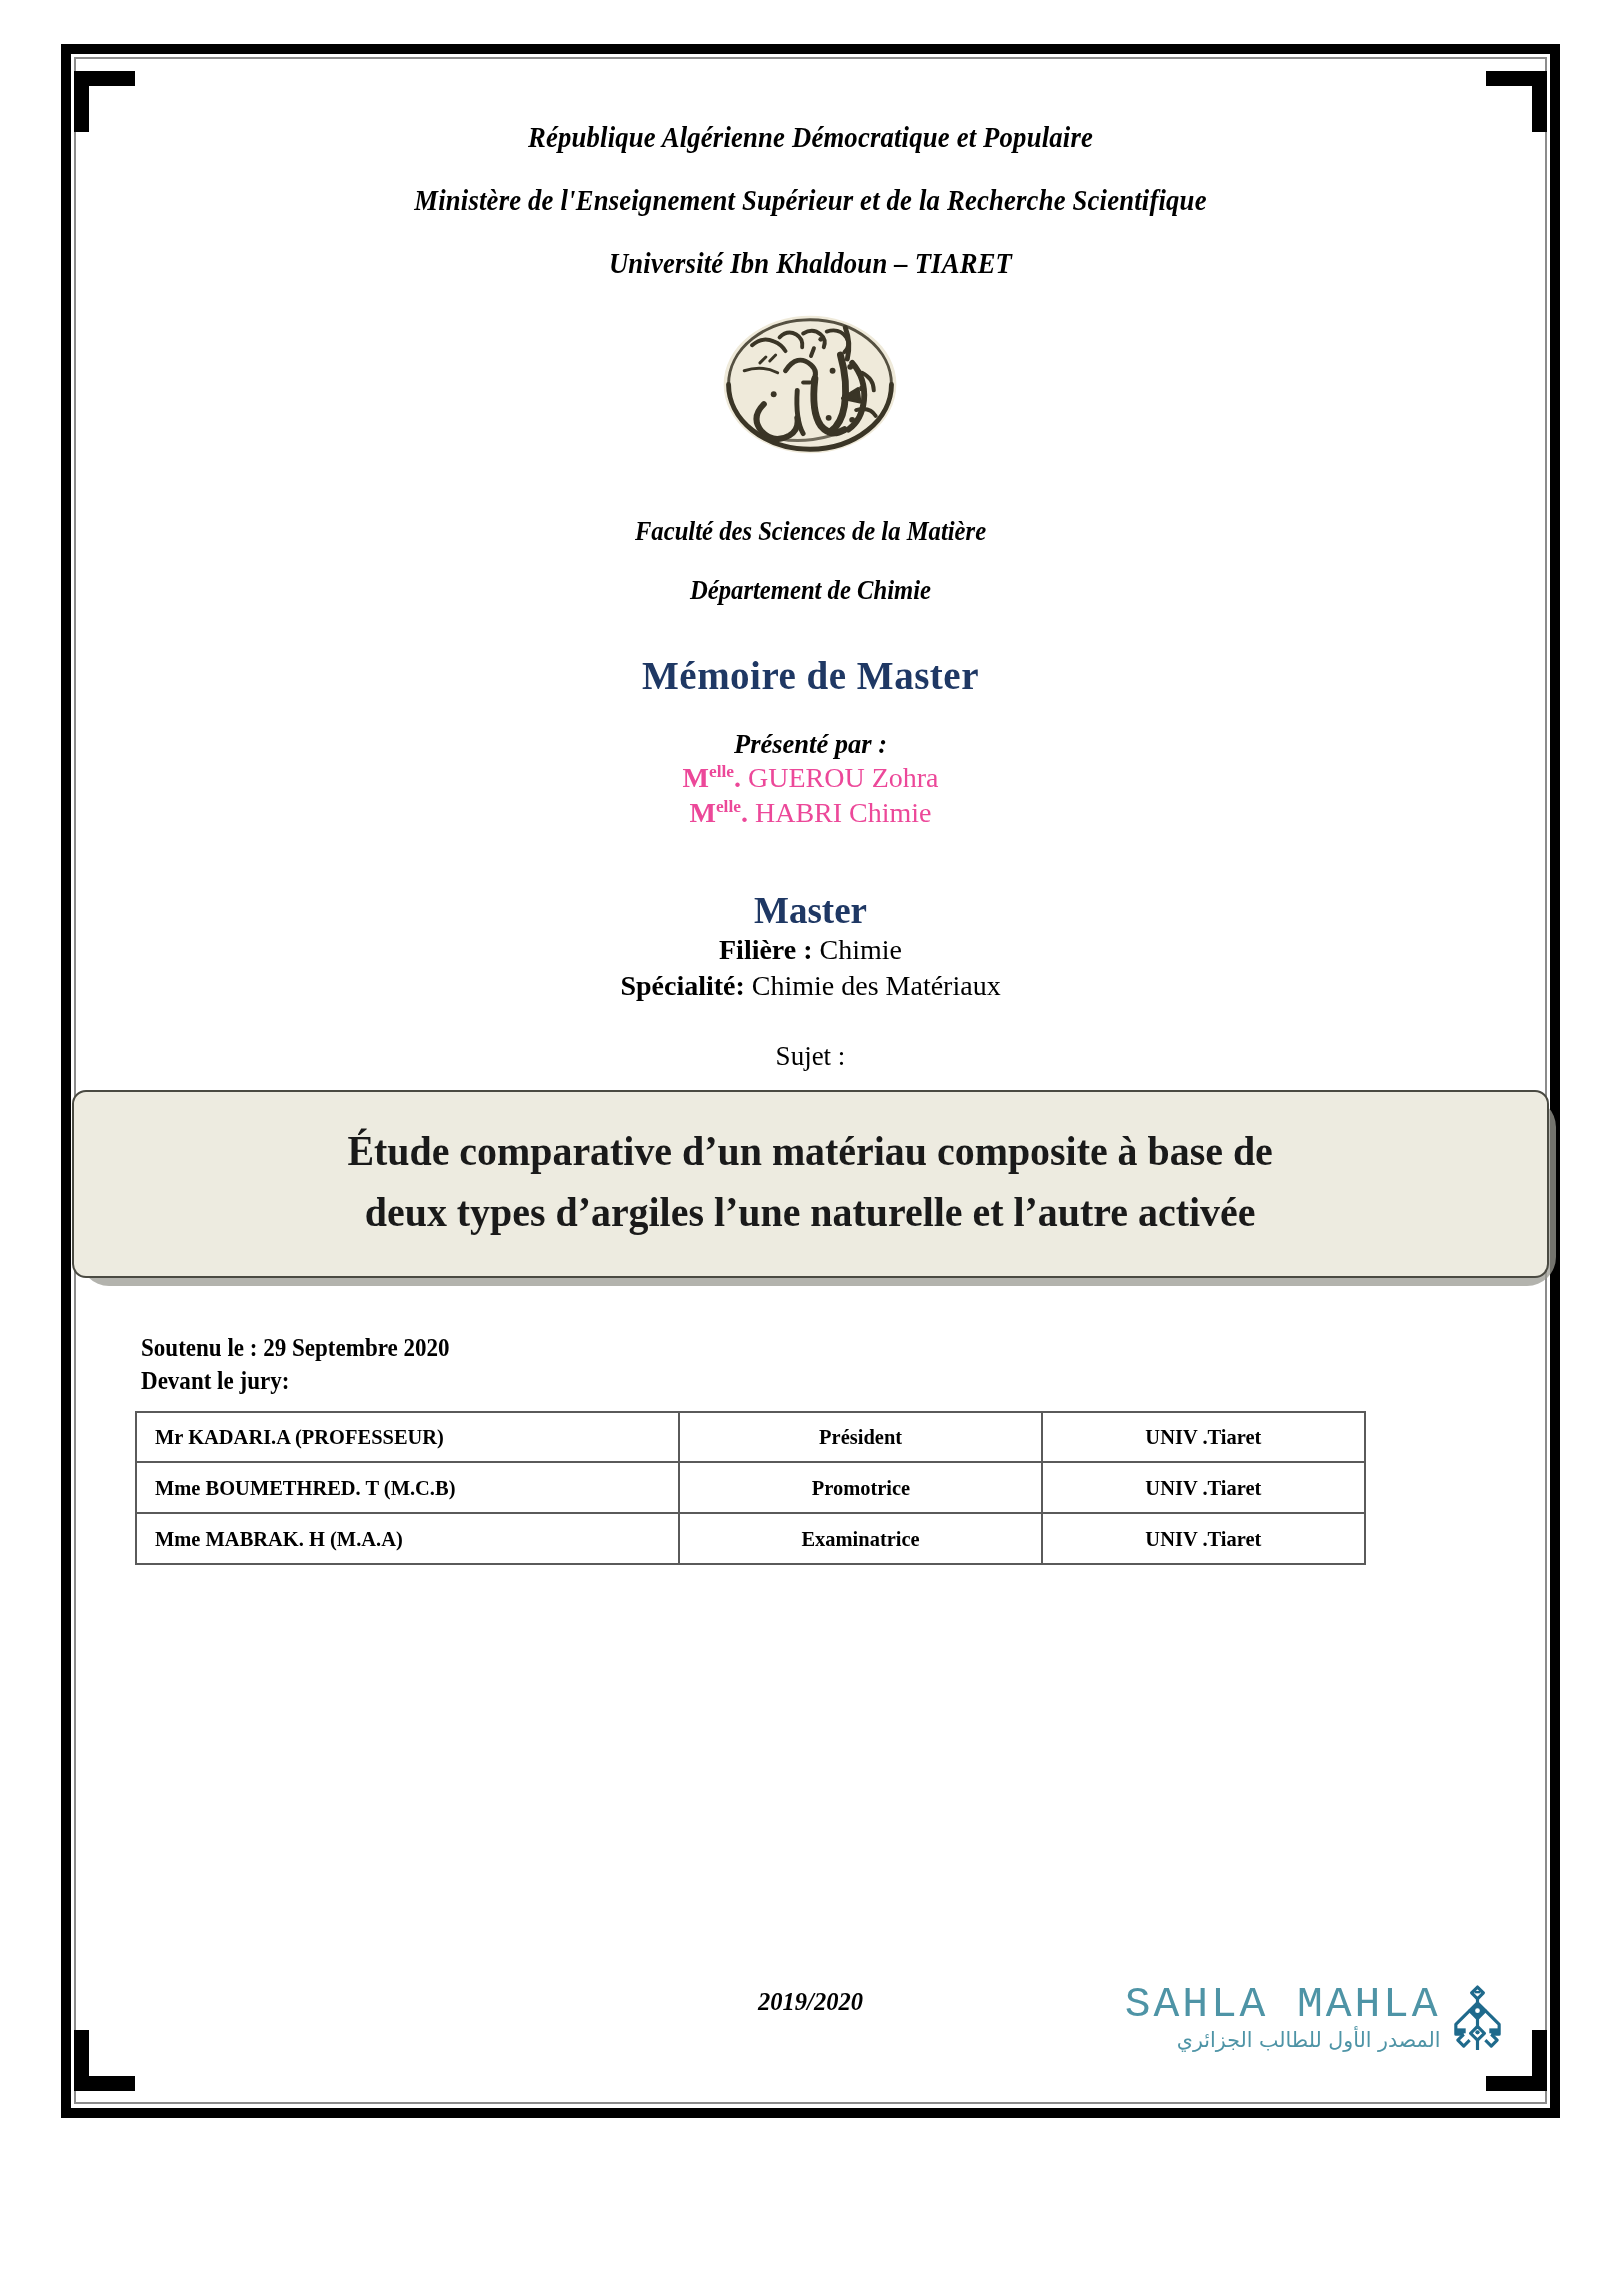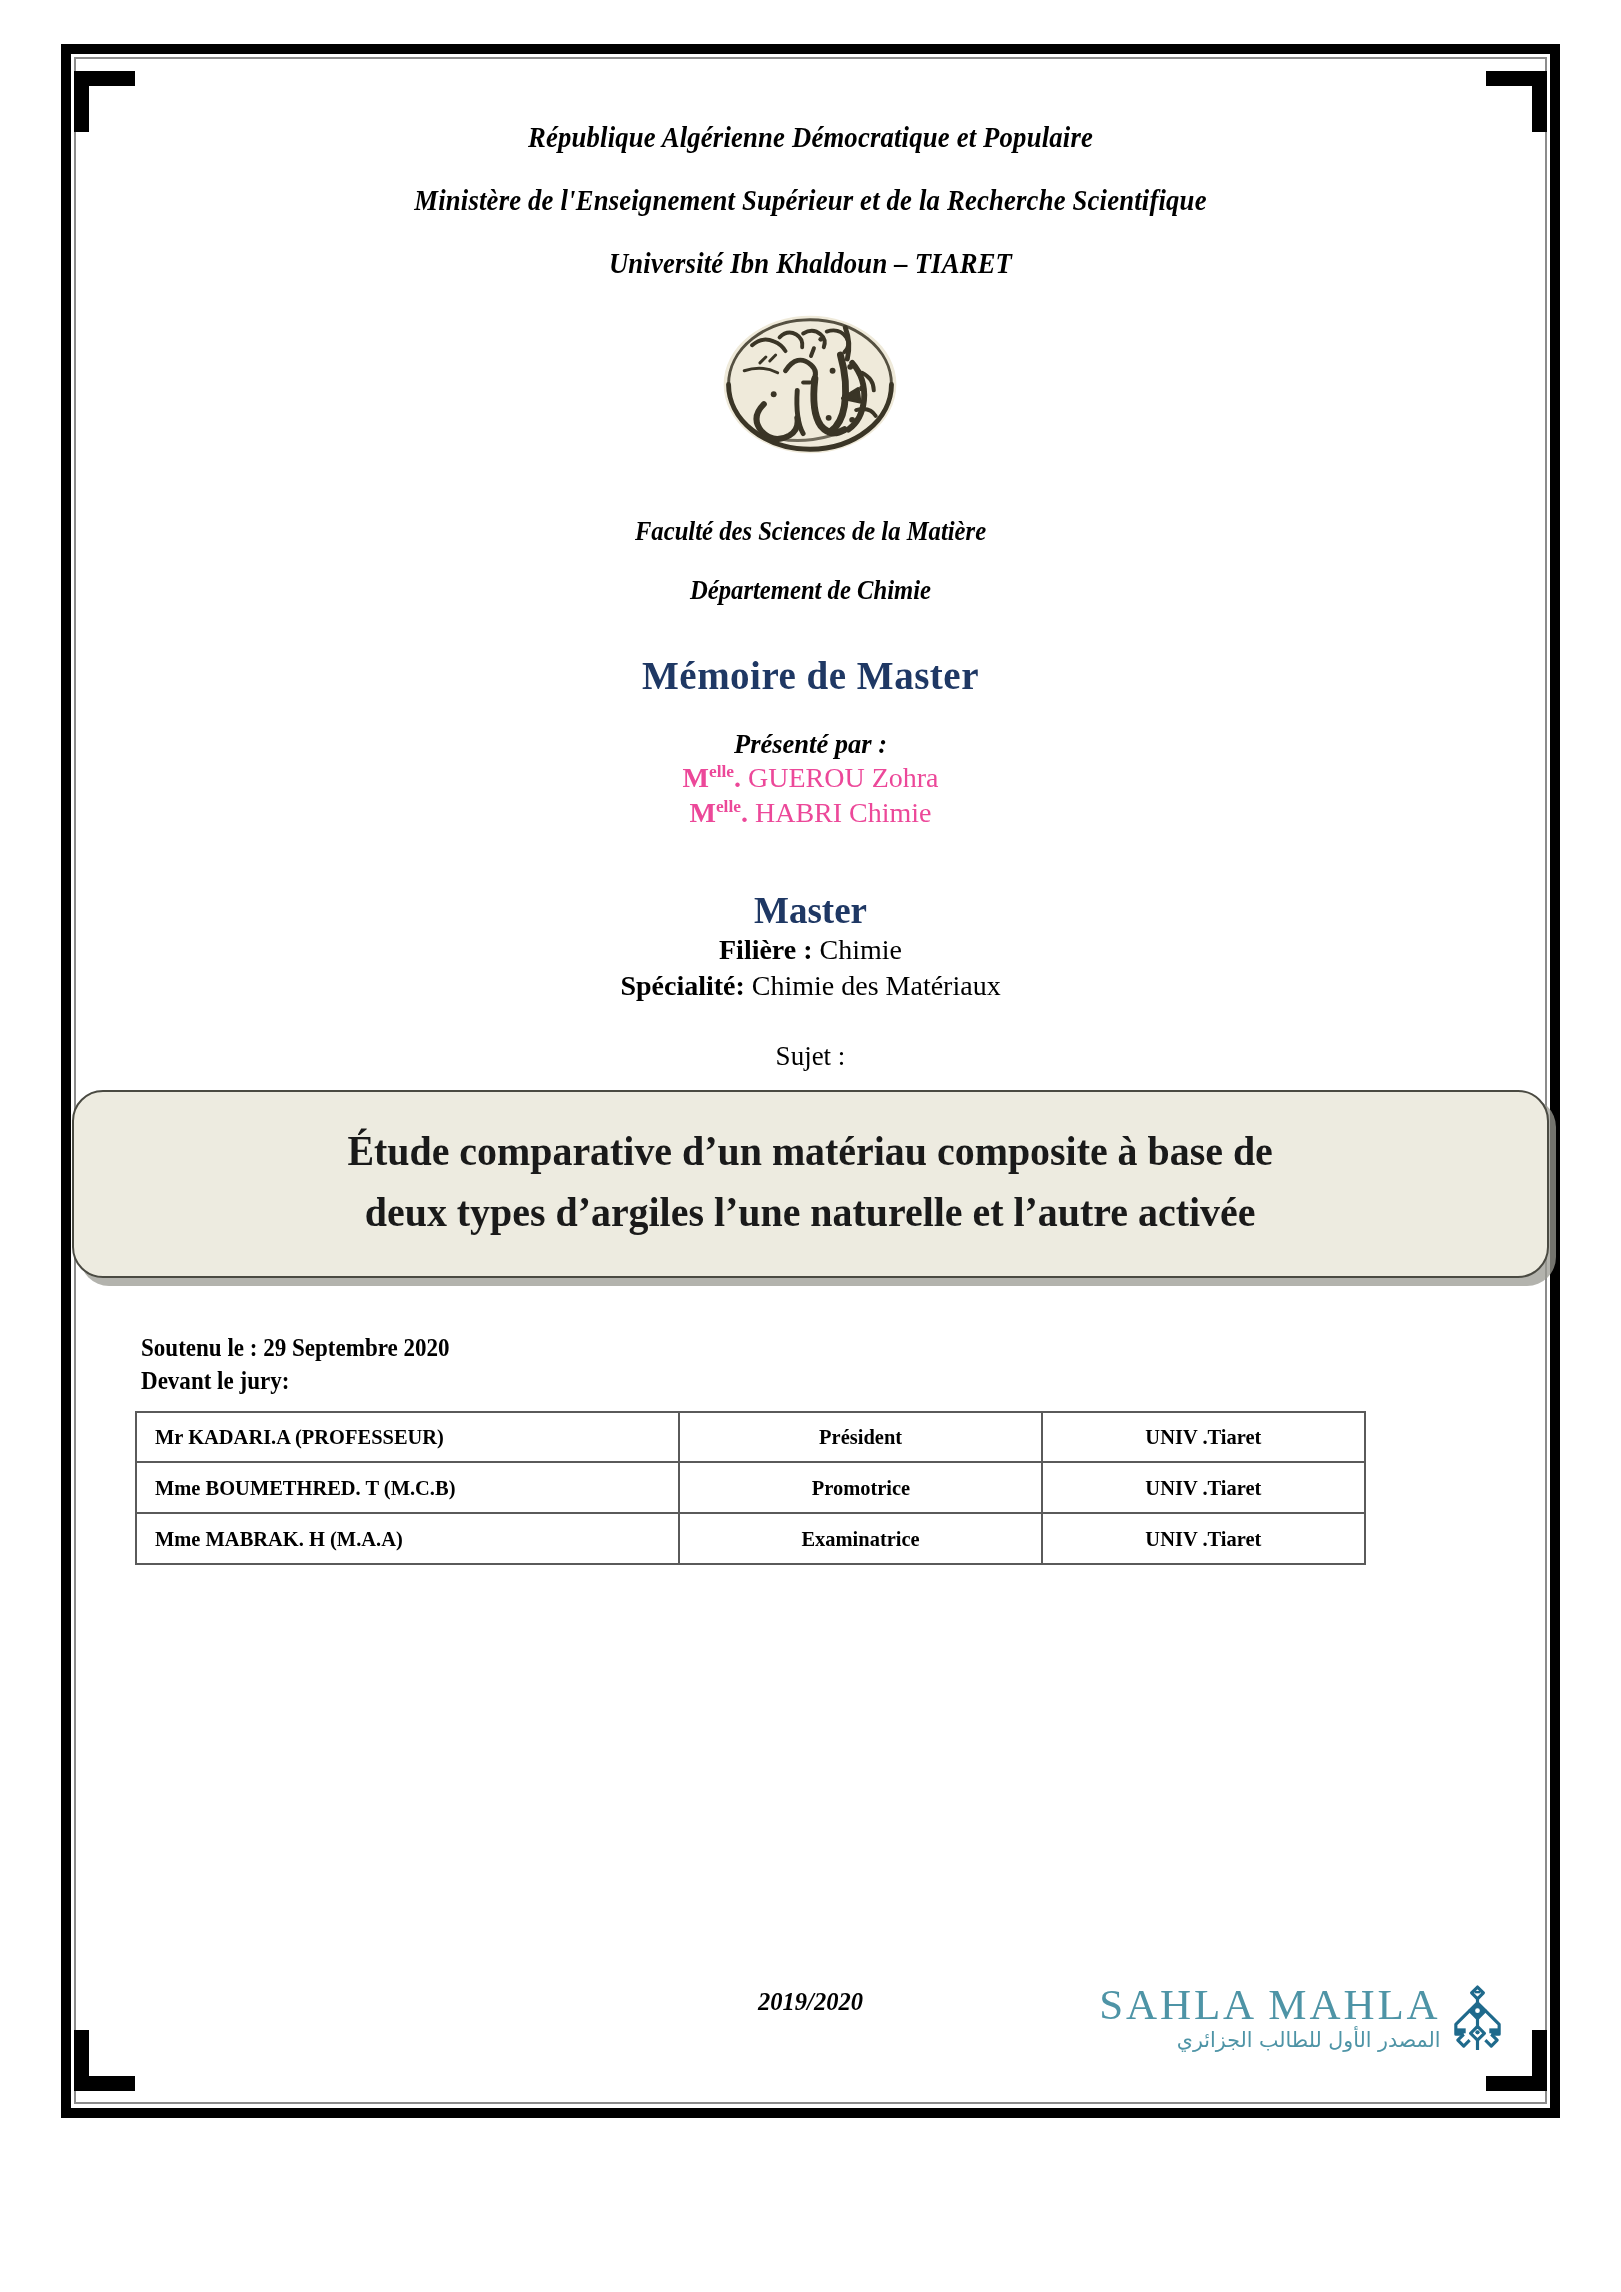--- a/index.html
+++ b/index.html
@@ -175,21 +175,21 @@
     right: -7.8px;
     bottom: -7.8px;
     background: #9a9a92;
     border-radius: 29px;
     opacity: 0.75;
   }
   .title-box {
     position: relative;
     background: #edebe0;
     border: 2px solid #4a4a42;
-    border-radius: 31px;
+    border-radius: 14px;
     padding: 29px 55px 33px 55px;
     text-align: center;
   }
   .title-line {
     font-weight: bold;
     font-size: 42px;
     color: #1a1a1a;
     line-height: 1.45;
     transform: scaleX(0.95);
     transform-origin: center;
@@ -253,21 +253,21 @@
     bottom: 7.8px;
     display: flex;
     align-items: flex-start;
     gap: 5.9px;
   }
   .wm-text {
     text-align: right;
     line-height: 1;
   }
   .wm-main {
-    font-family: Liberation Serif, serif;
+    font-family: Liberation Mono, monospace;
     font-size: 43px;
     letter-spacing: 2.9px;
     color: #4e94a6;
     font-weight: normal;
   }
   .wm-sub {
     direction: rtl;
     font-family: "DejaVu Sans", "Liberation Sans", sans-serif;
     font-size: 20.6px;
     color: #4e94a6;

